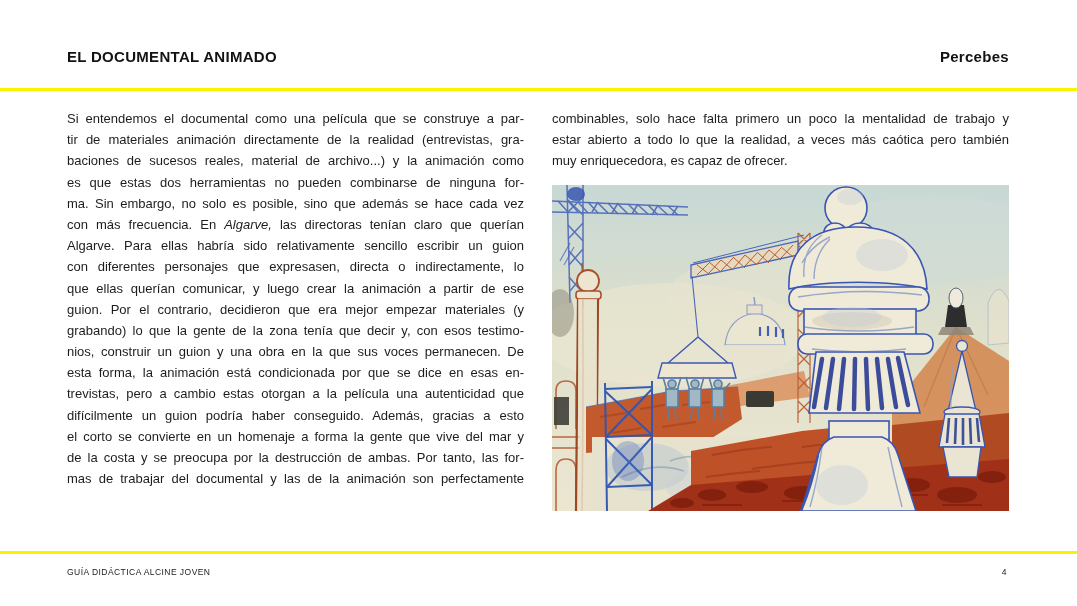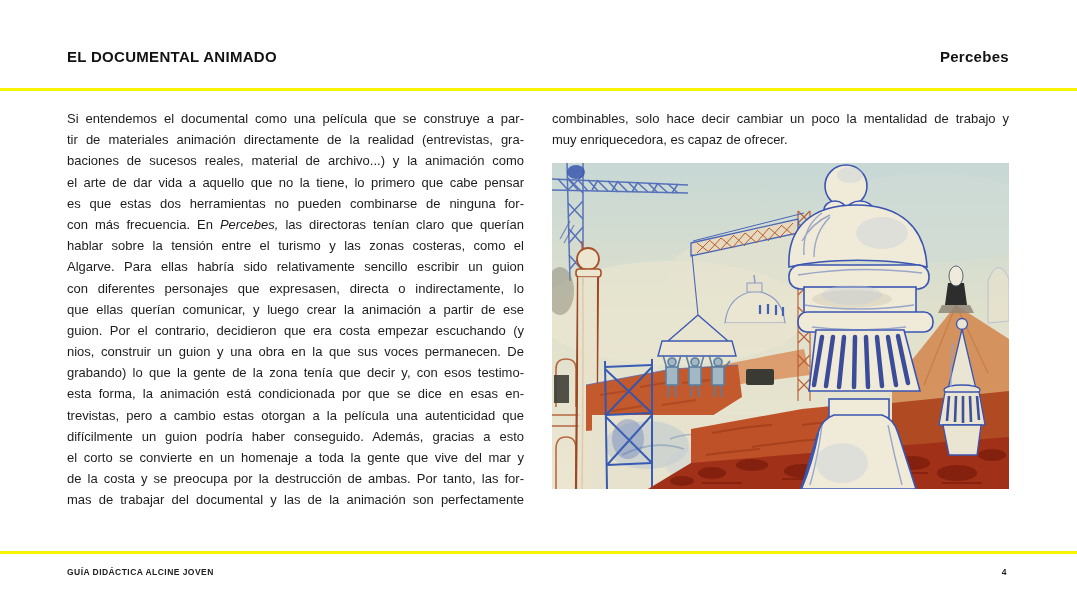--- a/index.html
+++ b/index.html
@@ -12,59 +12,59 @@
   .rule{position:absolute;left:0;width:1077px;height:3px;background:#F8F400;}
   .rule-top{top:88px;}
   .rule-bottom{top:551px;}
   .columns{position:absolute;left:67px;top:108px;width:942px;display:flex;gap:28px;}
   .col{width:461px;font-size:13px;line-height:21.2px;color:#1d1d1d;}
   .tline{text-align:justify;text-align-last:justify;height:21.2px;overflow:hidden;white-space:nowrap0;}
   .tline.lastline{text-align-last:left;}
   .em{font-style:italic;}
   .figure{margin-top:13px;width:457px;height:326px;display:block;}
   .footer{position:absolute;left:67px;top:567px;width:940px;display:flex;justify-content:space-between;align-items:baseline;}
-  .footer-left,.footer-page{font-size:8.5px;font-weight:700;letter-spacing:.45px;color:#222;}
+  .footer-left,.footer-page{font-size:8.5px;font-weight:400;letter-spacing:.45px;color:#222;}
 </style>
 </head>
 <body>
 
 <div class="page">
 
   <div class="header">
     <span class="header-title">EL DOCUMENTAL ANIMADO</span>
     <span class="header-section">Percebes</span>
   </div>
 
   <div class="rule rule-top"></div>
 
   <div class="columns">
     <div class="col">
       <div class="tline">Si entendemos el documental como una película que se construye a par-</div>
       <div class="tline">tir de materiales animación directamente de la realidad (entrevistas, gra-</div>
       <div class="tline">baciones de sucesos reales, material de archivo...) y la animación como</div>
-      <div class="tline">el arte de dar vida a aquello que no la tiene, lo primero que cabe pensar</div>
       <div class="tline">es que estas dos herramientas no pueden combinarse de ninguna for-</div>
-      <div class="tline"><span>con más frecuencia. En </span><span class="em">Percebes,</span><span> las directoras tenían claro que querían</span></div>
-      <div class="tline">hablar sobre la tensión entre el turismo y las zonas costeras, como el</div>
+      <div class="tline">ma. Sin embargo, no solo es posible, sino que además se hace cada vez</div>
+      <div class="tline"><span>con más frecuencia. En </span><span class="em">Algarve,</span><span> las directoras tenían claro que querían</span></div>
       <div class="tline">Algarve. Para ellas habría sido relativamente sencillo escribir un guion</div>
       <div class="tline">con diferentes personajes que expresasen, directa o indirectamente, lo</div>
       <div class="tline">que ellas querían comunicar, y luego crear la animación a partir de ese</div>
-      <div class="tline">guion. Por el contrario, decidieron que era costa empezar escuchando (y</div>
+      <div class="tline">guion. Por el contrario, decidieron que era mejor empezar materiales (y</div>
+      <div class="tline">grabando) lo que la gente de la zona tenía que decir y, con esos testimo-</div>
       <div class="tline">nios, construir un guion y una obra en la que sus voces permanecen. De</div>
-      <div class="tline">grabando) lo que la gente de la zona tenía que decir y, con esos testimo-</div>
       <div class="tline">esta forma, la animación está condicionada por que se dice en esas en-</div>
       <div class="tline">trevistas, pero a cambio estas otorgan a la película una autenticidad que</div>
       <div class="tline">difícilmente un guion podría haber conseguido. Además, gracias a esto</div>
-      <div class="tline">el corto se convierte en un homenaje a toda la gente que vive del mar y</div>
+      <div class="tline">el corto se convierte en un homenaje a forma la gente que vive del mar y</div>
       <div class="tline">de la costa y se preocupa por la destrucción de ambas. Por tanto, las for-</div>
       <div class="tline">mas de trabajar del documental y las de la animación son perfectamente</div>
     </div>
 
     <div class="col">
-      <div class="tline">combinables, solo hace decir cambiar un poco la mentalidad de trabajo y</div>
+      <div class="tline">combinables, solo hace falta primero un poco la mentalidad de trabajo y</div>
+      <div class="tline">estar abierto a todo lo que la realidad, a veces más caótica pero también</div>
       <div class="tline lastline">muy enriquecedora, es capaz de ofrecer.</div>
 
       <svg class="figure" viewBox="0 0 457 326" width="457" height="326" xmlns="http://www.w3.org/2000/svg">
         <defs>
           <linearGradient id="sky" x1="0" y1="0" x2="0" y2="1">
             <stop offset="0" stop-color="#c7d8d5"></stop>
             <stop offset="0.45" stop-color="#dfe0cc"></stop>
             <stop offset="1" stop-color="#ece6d1"></stop>
           </linearGradient>
         </defs>

